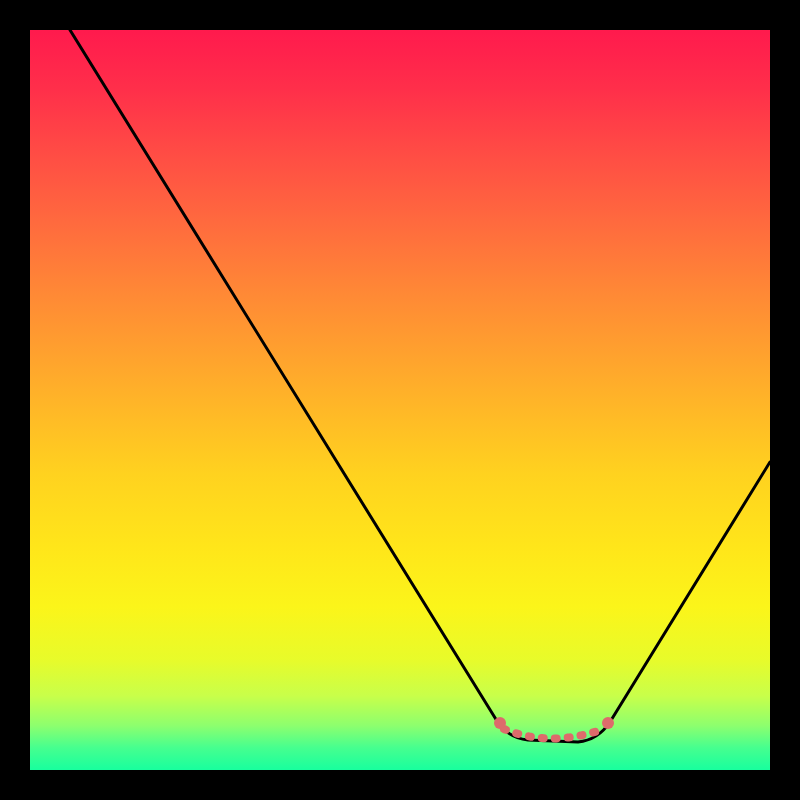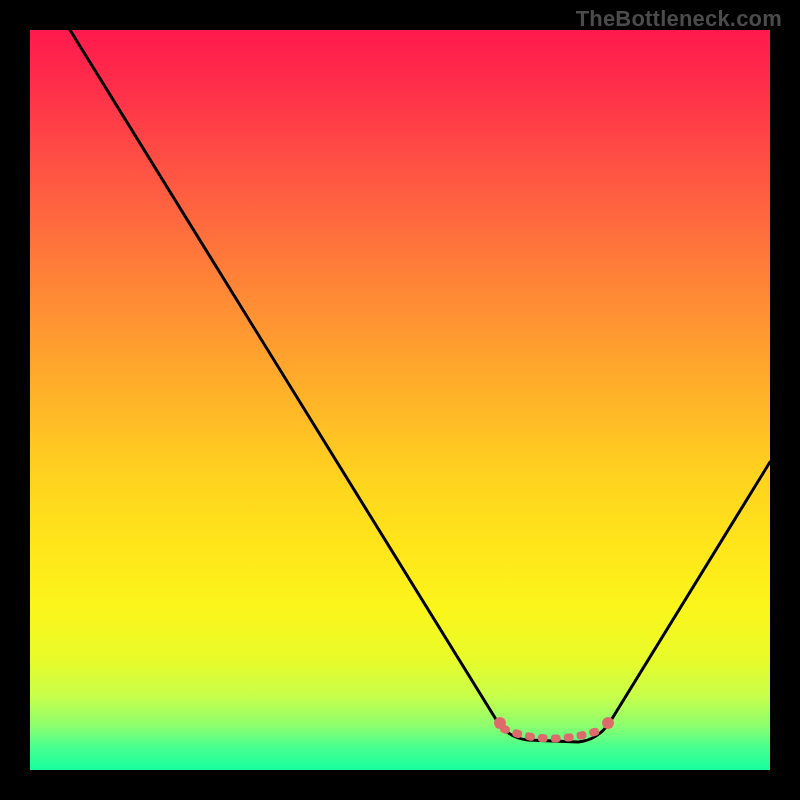--- a/index.html
+++ b/index.html
@@ -48,21 +48,20 @@
   }
   .curve-svg {
     position: absolute;
     left: 0; top: 0; width: 100%; height: 100%;
   }
 </style>
 </head>
 <body>
 <div class="frame">
 
-  <span class="watermark">TheBottleneck.com</span>
 
   <div class="plot">
     <div class="gradient"></div>
     <svg class="curve-svg" viewBox="0 0 740 740" preserveAspectRatio="none">
       <path d="M 40 0
                L 467 691
                Q 478 708 498 710
                L 548 712
                Q 568 710 580 692
                L 740 432" fill="none" stroke="#000" stroke-width="3" stroke-linejoin="round" stroke-linecap="round"></path>

